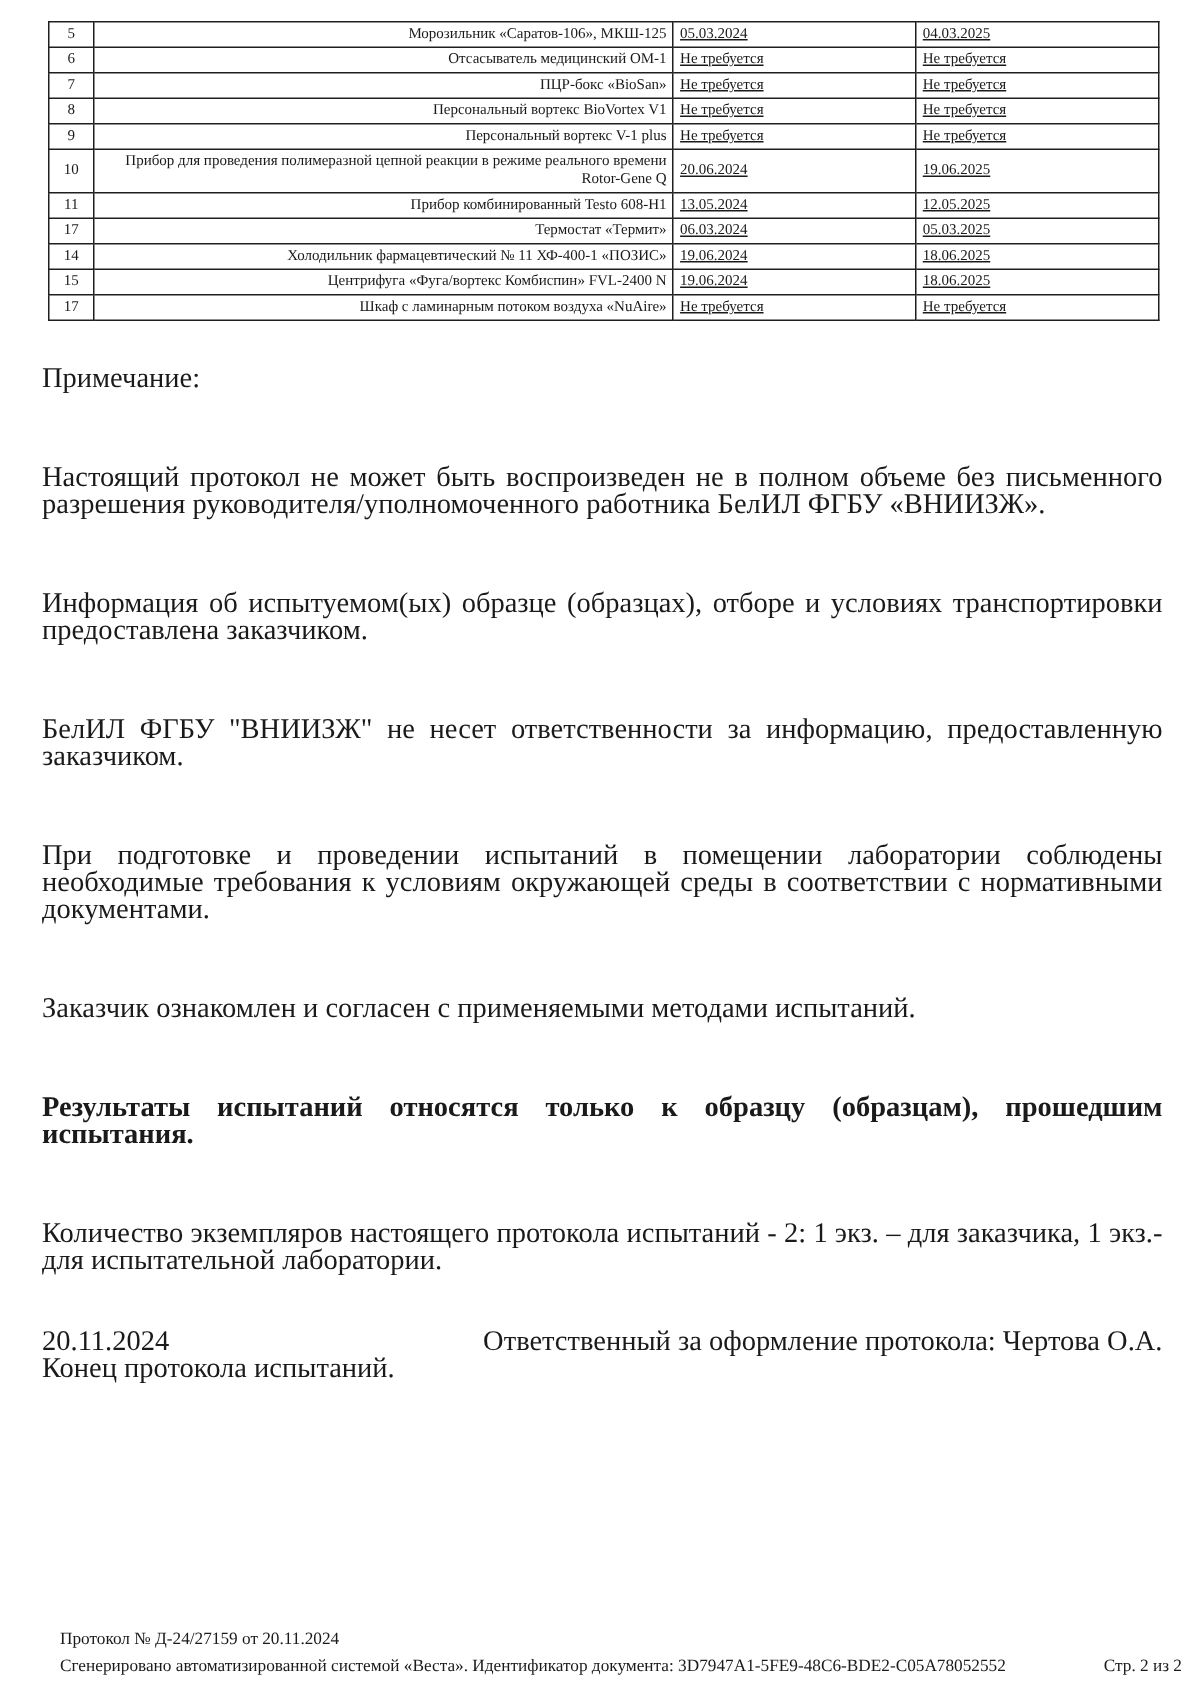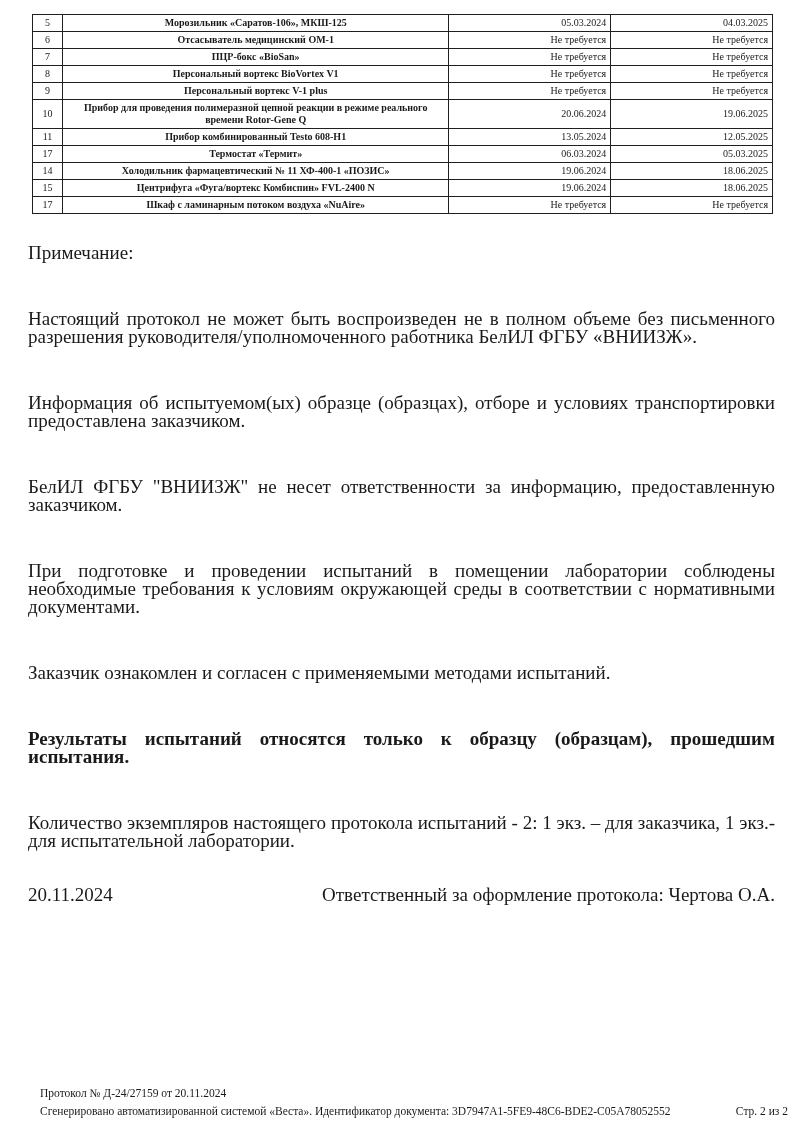--- a/index.html
+++ b/index.html
@@ -26,22 +26,22 @@
     line-height: 12px;
   }
   table.equip td {
     border: 1px solid #1f1f1f;
     vertical-align: middle;
     padding: 2px 4px;
     height: 15px;
   }
   table.equip { border: 1.5px solid #1f1f1f; }
   td.c-num  { width: 30px;  text-align: center; padding: 2px 1px; }
-  td.c-name { width: 387px; text-align: center; font-weight: bold; }
-  td.c-date { width: 162px; text-align: right; }
+  td.c-name { width: 387px; text-align: right; }
+  td.c-date { width: 162px; text-align: left; text-decoration: underline; }
   
   .content {
     position: absolute;
     top: 244px;
     left: 28px;
     width: 747px;
     font-size: 19px;
     line-height: 18px;
   }
   .note-label { text-align: left; }
@@ -163,20 +163,21 @@
         <div class="note-par">БелИЛ ФГБУ "ВНИИЗЖ" не несет ответственности за информацию, предоставленную заказчиком.</div>
         <div class="note-par">При подготовке и проведении испытаний в помещении лаборатории соблюдены необходимые требования к условиям окружающей среды в соответствии с нормативными документами.</div>
         <div class="note-par">Заказчик ознакомлен и согласен с применяемыми методами испытаний.</div>
         <div class="note-par bold">Результаты испытаний относятся только к образцу (образцам), прошедшим испытания.</div>
         <div class="note-par">Количество экземпляров настоящего протокола испытаний - 2: 1 экз. – для заказчика, 1 экз.- для испытательной лаборатории.</div>
       </div>
     <div class="sig-row">
       <span>20.11.2024</span>
       <span>Ответственный за оформление протокола: Чертова О.А.</span>
     </div>
+    <div>Конец протокола испытаний.</div>
   </div>
 
   <div class="footer">
     <div>Протокол № Д-24/27159 от 20.11.2024</div>
     <div class="footer-row">
       <span>Сгенерировано автоматизированной системой «Веста». Идентификатор документа: 3D7947A1-5FE9-48C6-BDE2-C05A78052552</span>
       <span>Стр. 2 из 2</span>
     </div>
   </div>
 

